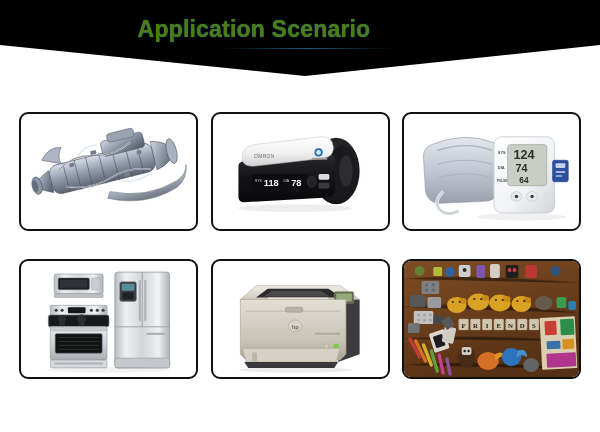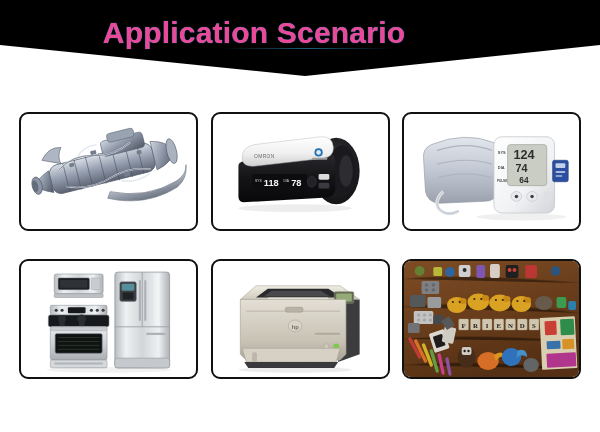--- a/index.html
+++ b/index.html
@@ -13,23 +13,23 @@
   
   .banner{
     position:absolute;left:0;top:0;width:600px;height:78px;
     background:#000000;
     -webkit-clip-path:polygon(0 0,600px 0,600px 45px,305px 76px,0 45px);
     clip-path:polygon(0 0,600px 0,600px 45px,305px 76px,0 45px);
   }
   .banner-title{
     position:absolute;left:0;top:16px;width:508px;
     text-align:center;
-    font-size:30px;font-weight:bold;
+    font-size:23px;font-weight:bold;
     letter-spacing:.2px;
-    color:#ec4899;
+    color:#4d7c0f;
     text-shadow:0 0 1px #2BACE3;
   }
   .banner-underline{
     position:absolute;left:222px;top:48px;width:172px;height:1px;
     background:linear-gradient(to right,rgba(43,172,227,0),rgba(43,172,227,.55),rgba(43,172,227,0));
   }
   
   .grid{position:absolute;left:19px;top:112px;width:562px;}
   .row{display:flex;justify-content:space-between;}
   .row.r1{height:119px;}

